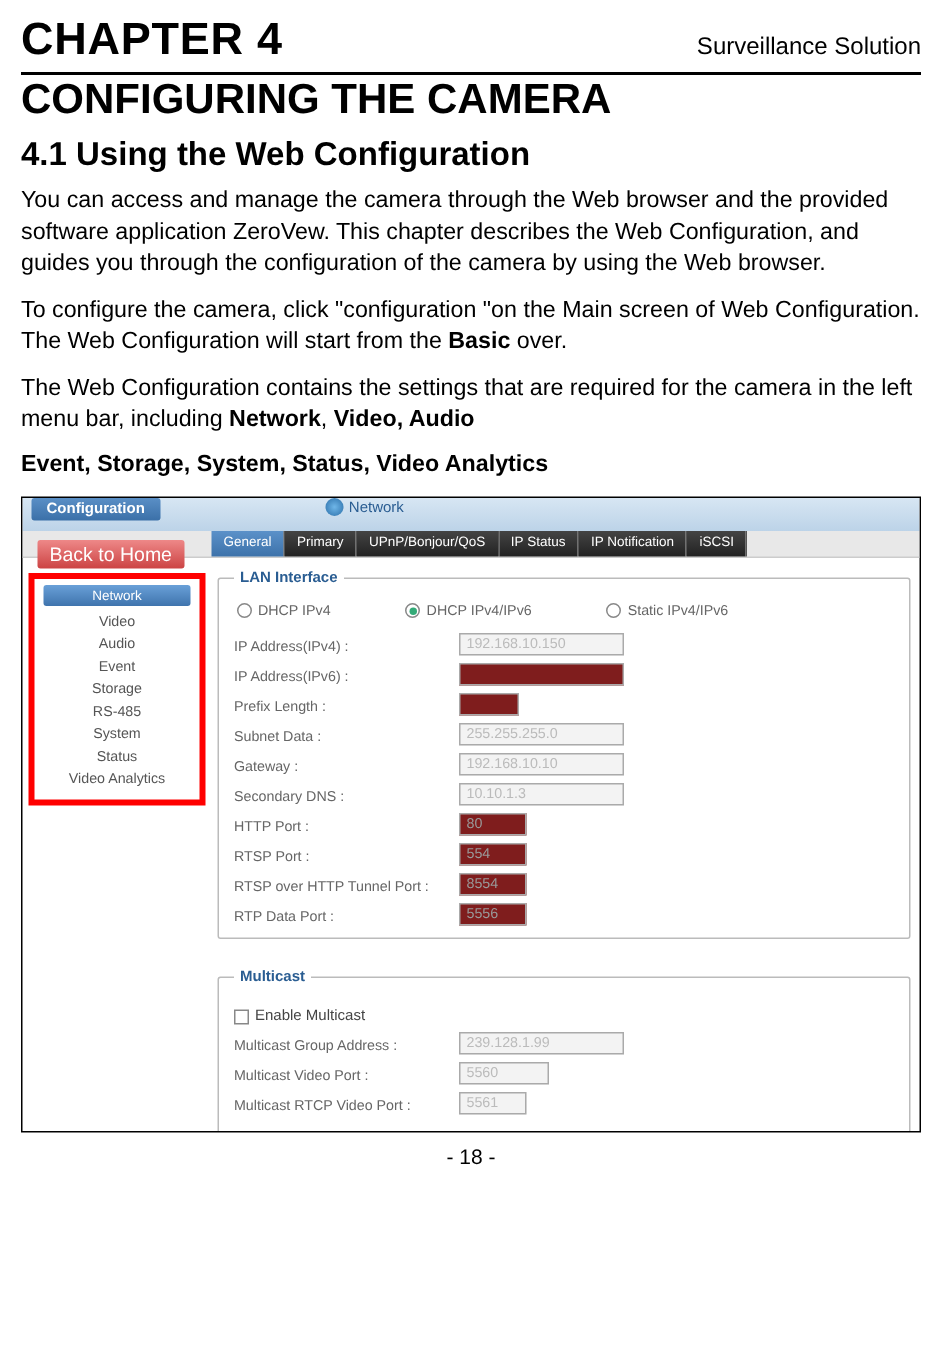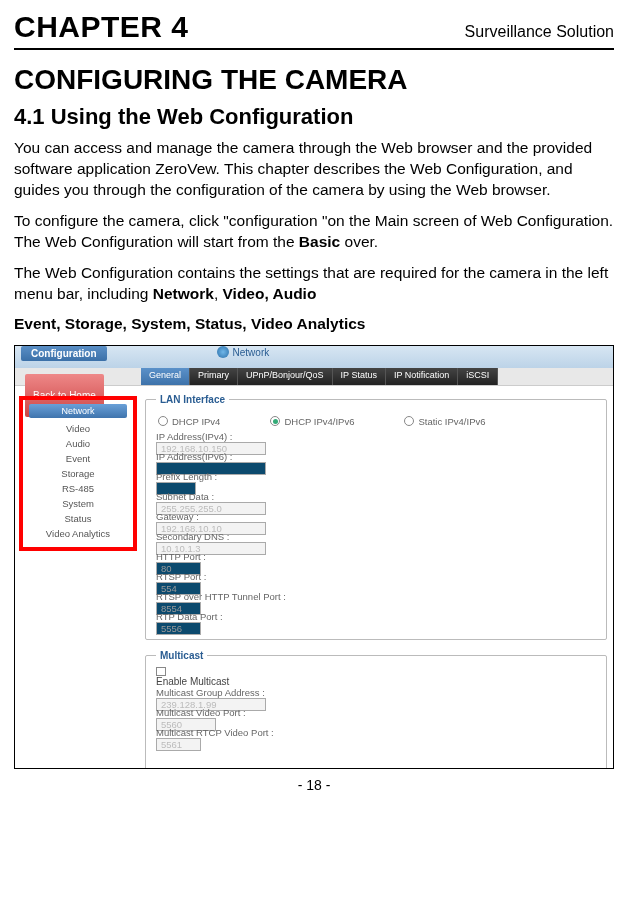--- a/index.html
+++ b/index.html
@@ -1,41 +1,41 @@
 <!DOCTYPE html>
 <html><head>
   <meta charset="utf-8">
   <style>
     * { margin: 0; padding: 0; box-sizing: border-box; }
     body { font-family: Arial, Helvetica, sans-serif; width: 628px; height: 906px; background: #fff; color: #000; padding: 10px 14px; }
-    .chapter-header { display: flex; justify-content: space-between; align-items: baseline; border-bottom: 2px solid #000; padding-bottom: 4px; margin-bottom: 14px; }
+    .chapter-header { display: flex; justify-content: space-between; align-items: baseline; border-bottom: 2px solid #000; padding-bottom: 4px; }
     .chapter-title { font-size: 30px; font-weight: bold; letter-spacing: 0.5px; }
     .chapter-sub { font-size: 16px; }
     .section-title { font-size: 28px; font-weight: bold; margin-bottom: 8px; font-variant: small-caps; }
     .subsection-title { font-size: 22px; font-weight: bold; margin-bottom: 8px; }
     .para { font-size: 15.5px; line-height: 1.35; margin-bottom: 10px; }
     .bold { font-weight: bold; }
     .screenshot { border: 1px solid #000; height: 424px; position: relative; font-family: Tahoma, Verdana, sans-serif; font-size: 10px; color: #444; overflow: hidden; }
     .cfg-header { background: linear-gradient(#d7e6f3,#bcd3e8); height: 22px; display: flex; align-items: flex-start; }
     .cfg-label { background: linear-gradient(#5a8fc6,#3b70a8); color: #fff; padding: 2px 10px; border-radius: 2px; margin-left: 6px; font-weight: bold; font-size: 10px; }
     .net-title { margin-left: 110px; color: #2a5d92; display: flex; align-items: center; gap: 4px; }
     .globe-icon { width: 12px; height: 12px; border-radius: 50%; background: radial-gradient(#6fb6e8,#2a6ea8); display: inline-block; }
     .tabbar { display: flex; height: 18px; background: #e8e8e8; border-bottom: 1px solid #ccc; padding-left: 126px; }
     .tab { background: linear-gradient(#444,#222); color: #fff; font-size: 9px; padding: 2px 8px; border-right: 1px solid #555; }
     .tab.active { background: linear-gradient(#5b91c9,#3d72aa); }
-    .back-home { position: absolute; top: 28px; left: 10px; background: linear-gradient(#e88,#c44); color: #fff; font-size: 10px; padding: 16px 8px; border-radius: 2px; }
+    .back-home { position: absolute; top: 28px; left: 10px; background: linear-gradient(#e88,#c44); color: #fff; font-size: 13px; padding: 2px 8px; border-radius: 2px; }
     .sidebar { position: absolute; top: 50px; left: 4px; width: 118px; border: 4px solid #f00; padding: 4px 0 6px 0; text-align: center; }
     .side-head { background: linear-gradient(#69a0d8,#3f74ad); color: #fff; font-size: 9px; padding: 2px 0; margin: 0 6px 3px 6px; border-radius: 2px; }
     .side-item { font-size: 9.5px; color: #555; padding: 2px 0; }
     .content { position: absolute; top: 48px; left: 130px; right: 6px; }
-    fieldset { border: 1px solid #bbb; border-radius: 2px; margin-bottom: 10px; padding: 6px 10px 8px 10px; }
+    fieldset { border: 1px solid #bbb; border-radius: 2px; margin-bottom: 20px; padding: 6px 10px 8px 10px; }
     legend { color: #2a5d92; font-weight: bold; font-size: 10px; padding: 0 4px; }
-    .row { display: flex; align-items: flex-start; height: 20px; flex-direction: column; }
+    .row { display: flex; align-items: flex-end; height: 20px; }
     .lbl { width: 150px; font-size: 9.5px; color: #666; }
-    .inp { border: 1px solid #aaa; height: 15px; padding: 0 4px; font-size: 9.5px; color: #999; background: #0c4a6e; }
+    .inp { border: 1px solid #aaa; height: 15px; padding: 0 4px; font-size: 9.5px; color: #999; background: #7f1d1d; }
     .inp.dis { background: #f3f3f3; color: #bbb; }
     .radio-row { display: flex; align-items: center; height: 20px; gap: 50px; padding-left: 2px; }
     .radio-opt { display: flex; align-items: center; gap: 4px; font-size: 9.5px; color: #666; }
     .radio { width: 10px; height: 10px; border: 1px solid #888; border-radius: 50%; display: inline-flex; align-items: center; justify-content: center; }
     .radio.checked::after { content: ""; width: 5px; height: 5px; background: #3a7; border-radius: 50%; }
     .chk { width: 10px; height: 10px; border: 1px solid #888; display: inline-block; margin-right: 4px; }
     .page-footer { text-align: center; font-size: 14px; margin-top: 8px; }
   </style>
 </head>
 <body>

